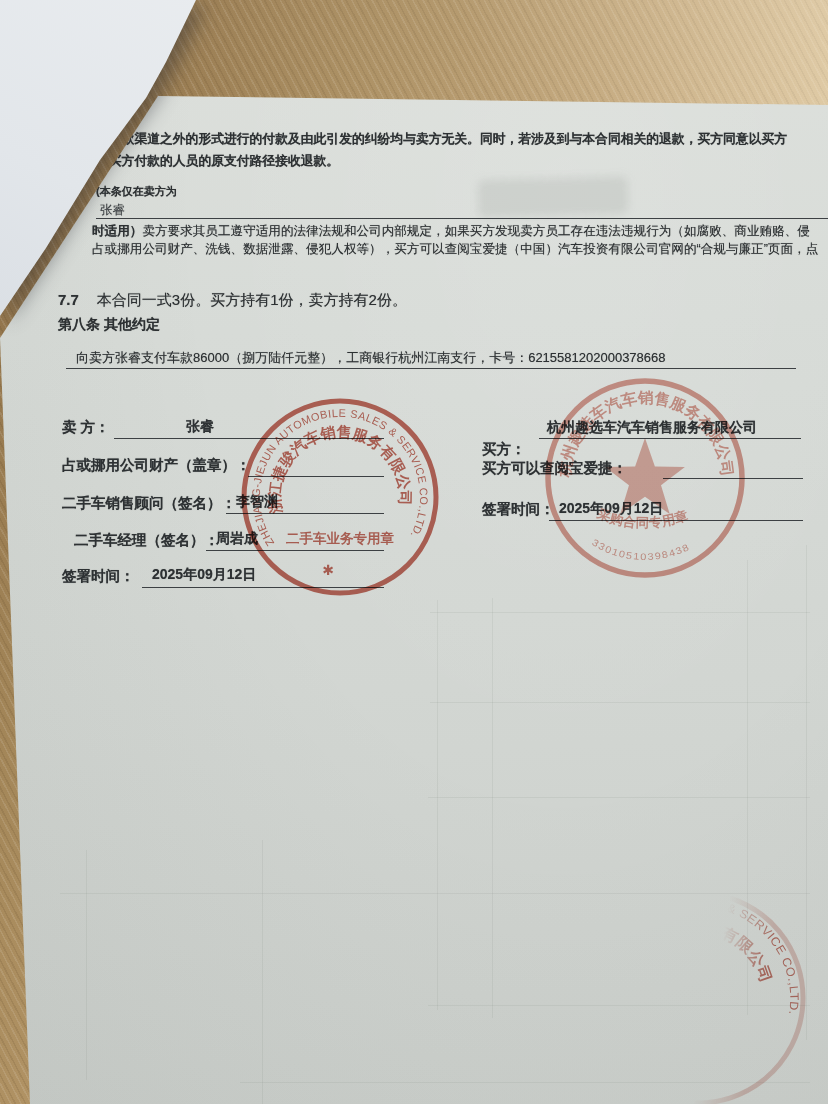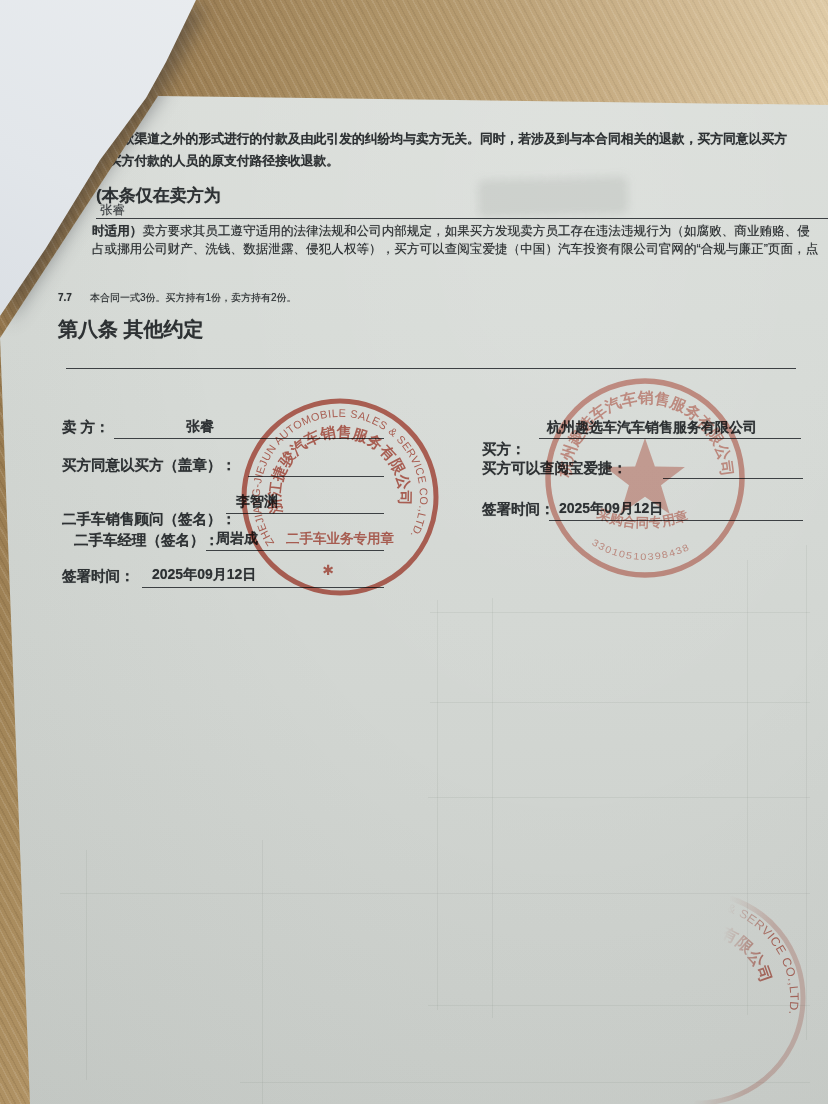--- a/index.html
+++ b/index.html
@@ -54,43 +54,44 @@
   <div class="bleed" style="left:60px;top:893px;width:750px;height:1px;"></div>
   <div class="bleed" style="left:428px;top:1005px;width:382px;height:1px;"></div>
   <div class="bleed" style="left:240px;top:1082px;width:570px;height:1px;"></div>
   <div class="smudge" style="left:478px;top:178px;width:150px;height:38px;"></div>
 
   <div class="content">
 
     <div class="t b" style="left:96px;top:131px;font-size:12.8px;">方收款渠道之外的形式进行的付款及由此引发的纠纷均与卖方无关。同时，若涉及到与本合同相关的退款，买方同意以买方</div>
     <div class="t b" style="left:96px;top:153px;font-size:12.8px;">或买方付款的人员的原支付路径接收退款。</div>
 
-    <div class="t b" style="left:96px;top:184px;font-size:17px;">(本条仅在卖方为</div>
+    <div class="t b" style="left:96px;top:184px;font-size:11px;">(本条仅在卖方为</div>
     <div class="t" style="left:100px;top:202px;font-size:12.5px;color:#44484b;">张睿</div>
     <div class="u" style="left:96px;top:218px;width:732px;"></div>
     <div class="t" style="left:92px;top:223px;font-size:12.6px;">
       <span class="b">时适用）</span><span>卖方要求其员工遵守适用的法律法规和公司内部规定，如果买方发现卖方员工存在违法违规行为（如腐败、商业贿赂、侵</span>
     </div>
     <div class="t" style="left:92px;top:241px;font-size:12.6px;">占或挪用公司财产、洗钱、数据泄露、侵犯人权等），买方可以查阅宝爱捷（中国）汽车投资有限公司官网的“合规与廉正”页面，点</div>
 
-    <div class="t" style="left:58px;top:291px;font-size:10px;">
+    <div class="t" style="left:58px;top:291px;font-size:15px;">
       <span class="b">7.7</span><span style="margin-left:18px;">本合同一式3份。买方持有1份，卖方持有2份。</span>
     </div>
 
-    <div class="t b" style="left:58px;top:316px;font-size:20px;">第八条 其他约定</div>
+    <div class="t b" style="left:58px;top:316px;font-size:14px;">第八条 其他约定</div>
+    <div class="t" style="left:76px;top:349px;font-size:13px;">向卖方张睿支付车款86000（捌万陆仟元整），工商银行杭州江南支行，卡号：6215581202000378668</div>
     <div class="u" style="left:66px;top:368px;width:730px;"></div>
 
     <div class="t b" style="left:62px;top:418px;font-size:14.5px;">卖 方：</div>
     <div class="t" style="left:186px;top:418px;font-size:14px;font-weight:600;">张睿</div>
     <div class="u" style="left:114px;top:438px;width:270px;"></div>
 
-    <div class="t b" style="left:62px;top:456px;font-size:14.5px;">买方同意以买方（盖章）：</div>
+    <div class="t b" style="left:62px;top:456px;font-size:14.5px;">占或挪用公司财产（盖章）：</div>
     <div class="u" style="left:248px;top:476px;width:136px;"></div>
 
-    <div class="t b" style="left:62px;top:510px;font-size:14.5px;">二手车销售顾问（签名）：</div>
+    <div class="t b" style="left:62px;top:494px;font-size:14.5px;">二手车销售顾问（签名）：</div>
     <div class="t" style="left:236px;top:493px;font-size:14px;font-weight:600;">李智渊</div>
     <div class="u" style="left:226px;top:513px;width:158px;"></div>
 
     <div class="t b" style="left:74px;top:531px;font-size:14.5px;">二手车经理（签名）：</div>
     <div class="t" style="left:216px;top:530px;font-size:14px;font-weight:700;">周岩成</div>
     <div class="u" style="left:206px;top:550px;width:178px;"></div>
 
     <div class="t b" style="left:62px;top:567px;font-size:14.5px;">签署时间：</div>
     <div class="t" style="left:152px;top:566px;font-size:14px;font-weight:600;">2025年09月12日</div>
     <div class="u" style="left:142px;top:587px;width:242px;"></div>

